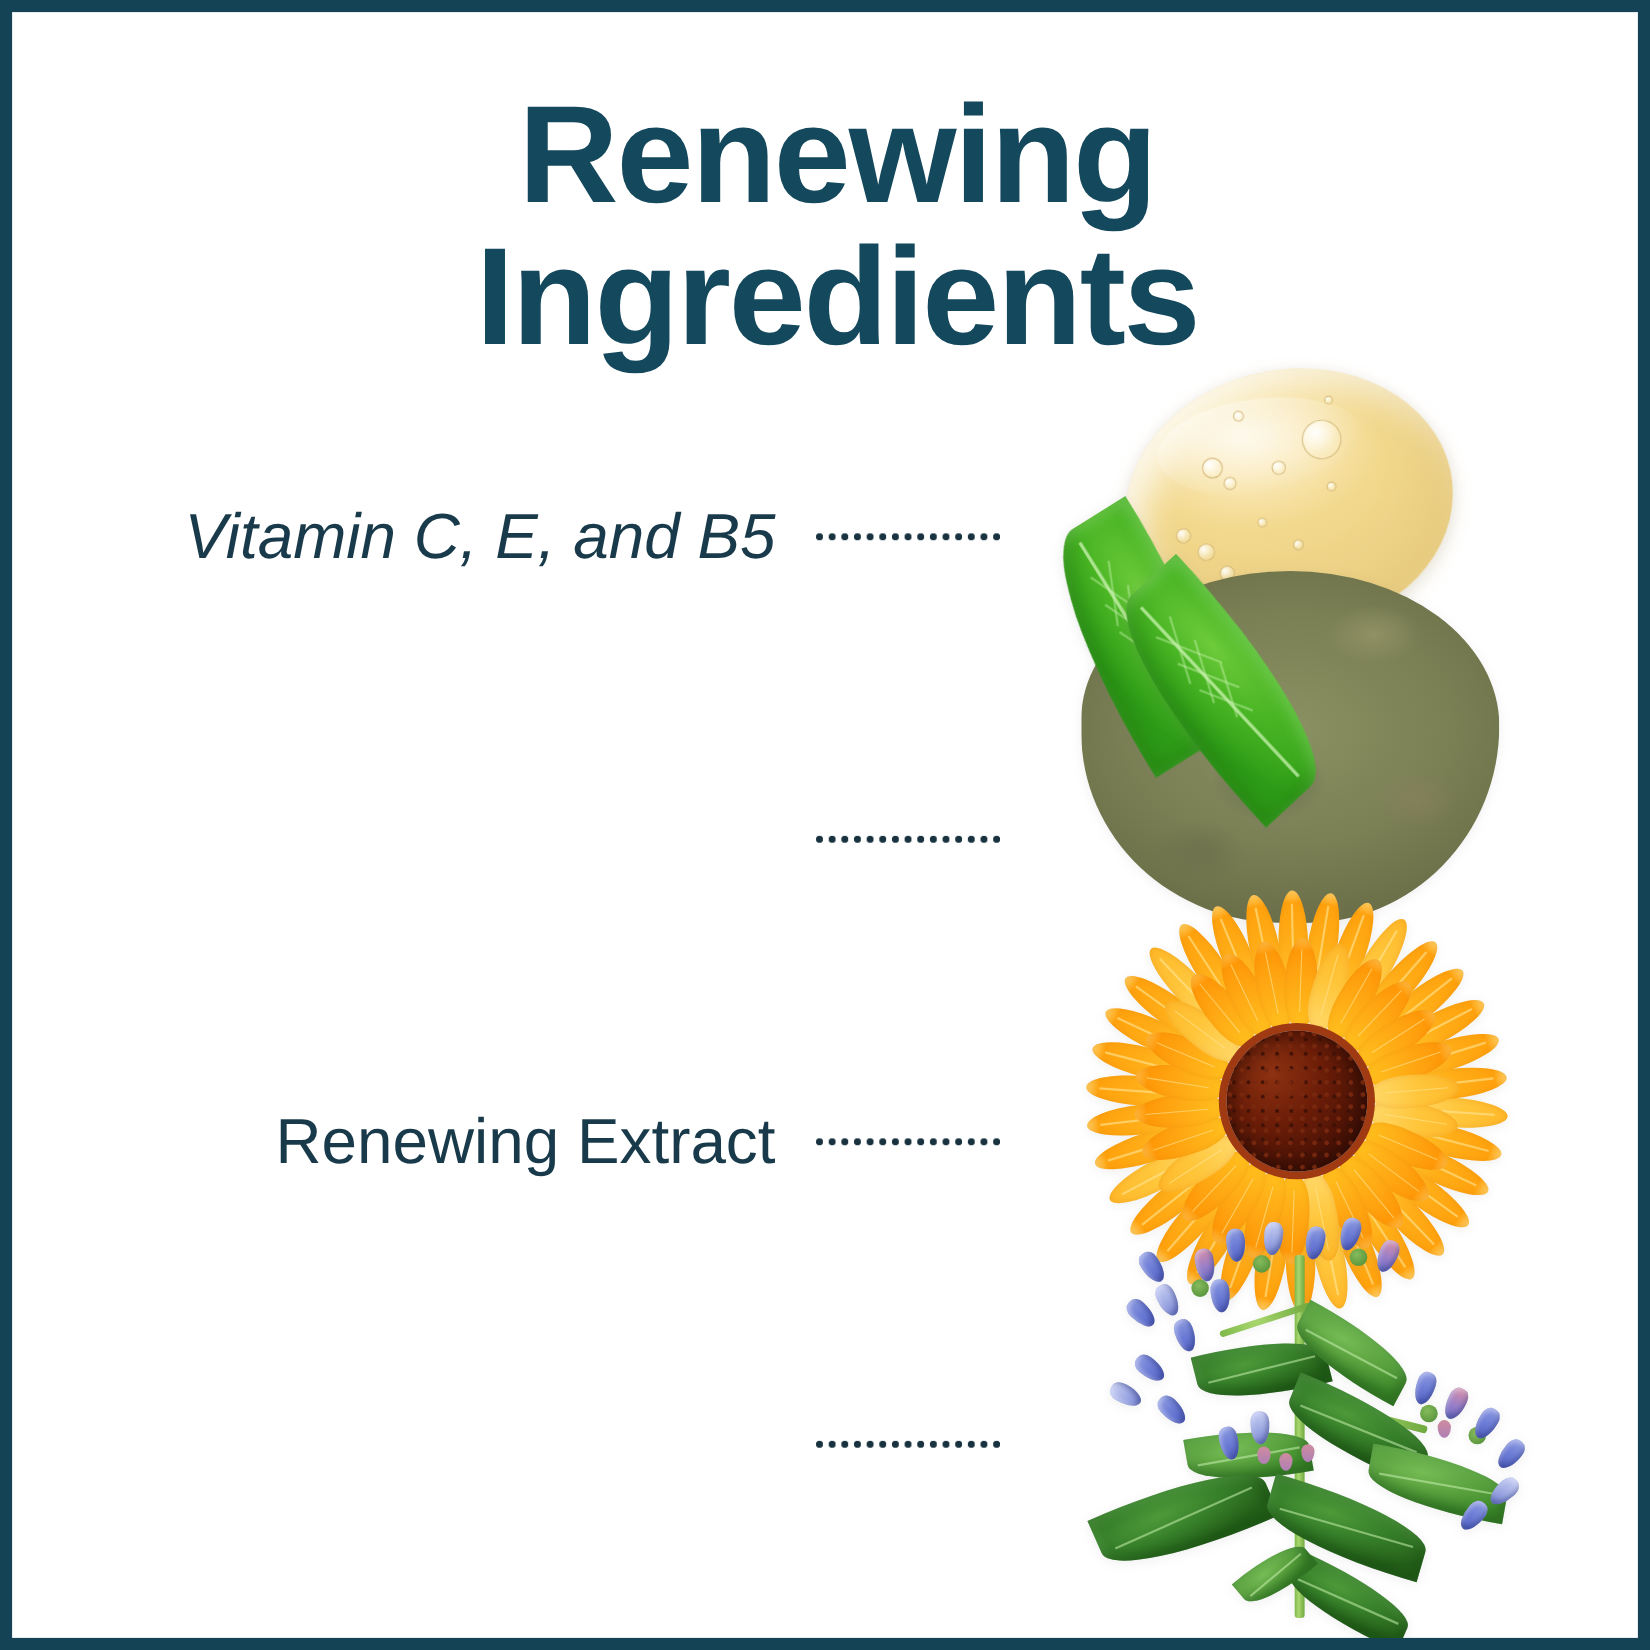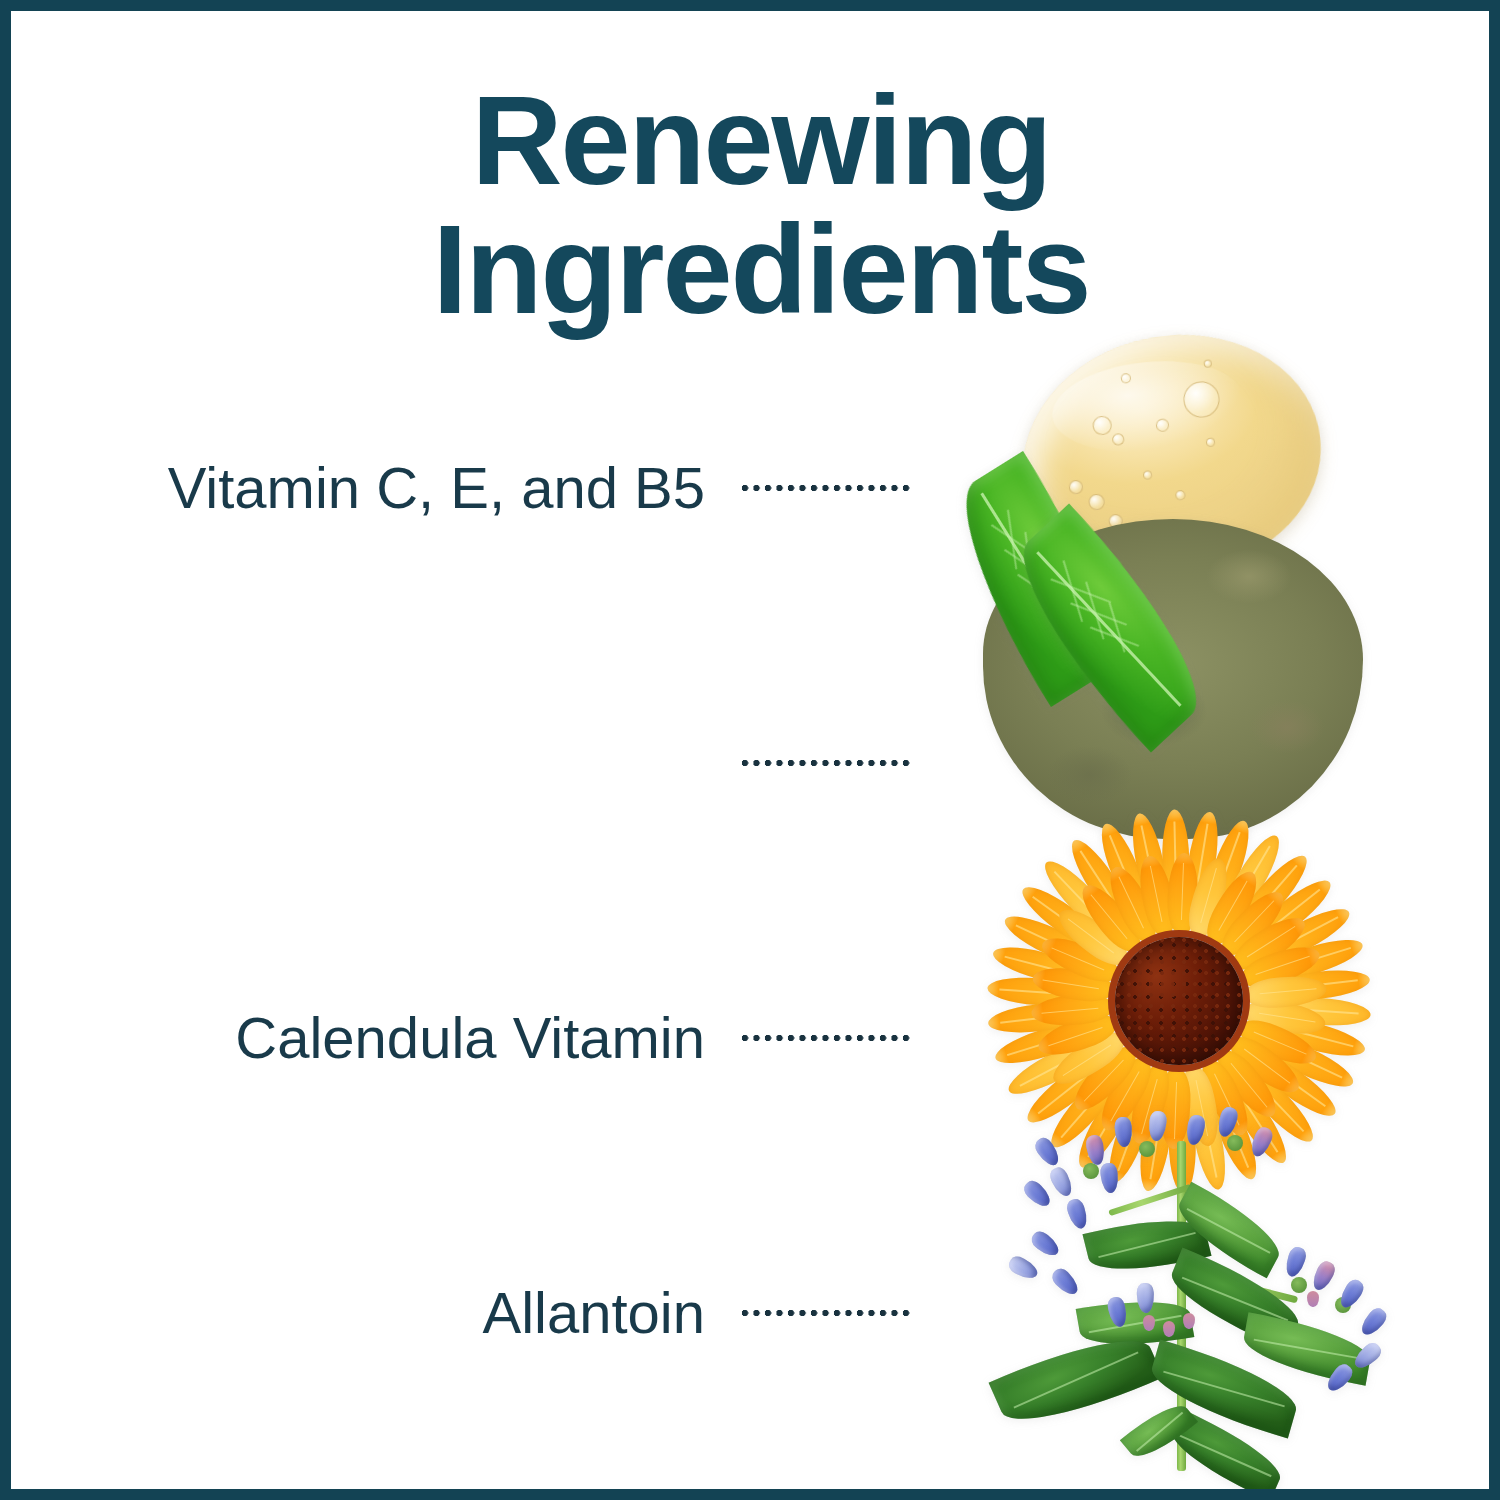--- a/index.html
+++ b/index.html
@@ -52,21 +52,21 @@
   }
   .ingredient-row {
     position: absolute;
     display: flex;
     align-items: center;
     justify-content: flex-end;
     width: 900px;
     height: 80px;
     left: 0;
   }
-  .row-0 { top: 17px; }
+  .row-0 { top: 17px; font-style: italic; }
   .row-1 { top: 292px; }
   .row-2 { top: 567px; }
   .row-3 { top: 842px; }
 
   .ingredient-label {
     font-family: "Liberation Sans", sans-serif;
     font-weight: normal;
     font-size: 58px;
     line-height: 80px;
     color: #193A4A;
@@ -361,26 +361,25 @@
     <div class="ingredient-row row-0">
       <span class="ingredient-label">Vitamin C, E, and B5</span>
       <span class="dot-leader"></span>
     </div>
 
     <div class="ingredient-row row-1">
       <span class="dot-leader"></span>
     </div>
 
     <div class="ingredient-row row-2">
-      <span class="ingredient-label">Calendula Vitamin</span>
+      <span class="ingredient-label">Renewing Extract</span>
       <span class="dot-leader"></span>
     </div>
 
     <div class="ingredient-row row-3">
-      <span class="ingredient-label">Allantoin</span>
       <span class="dot-leader"></span>
     </div>
 
   </div>
 
   <div id="imagery">
 
     <div id="serum-droplet" class="soft">
       <span class="sheen"></span>
       <span class="bubble b1"></span>

